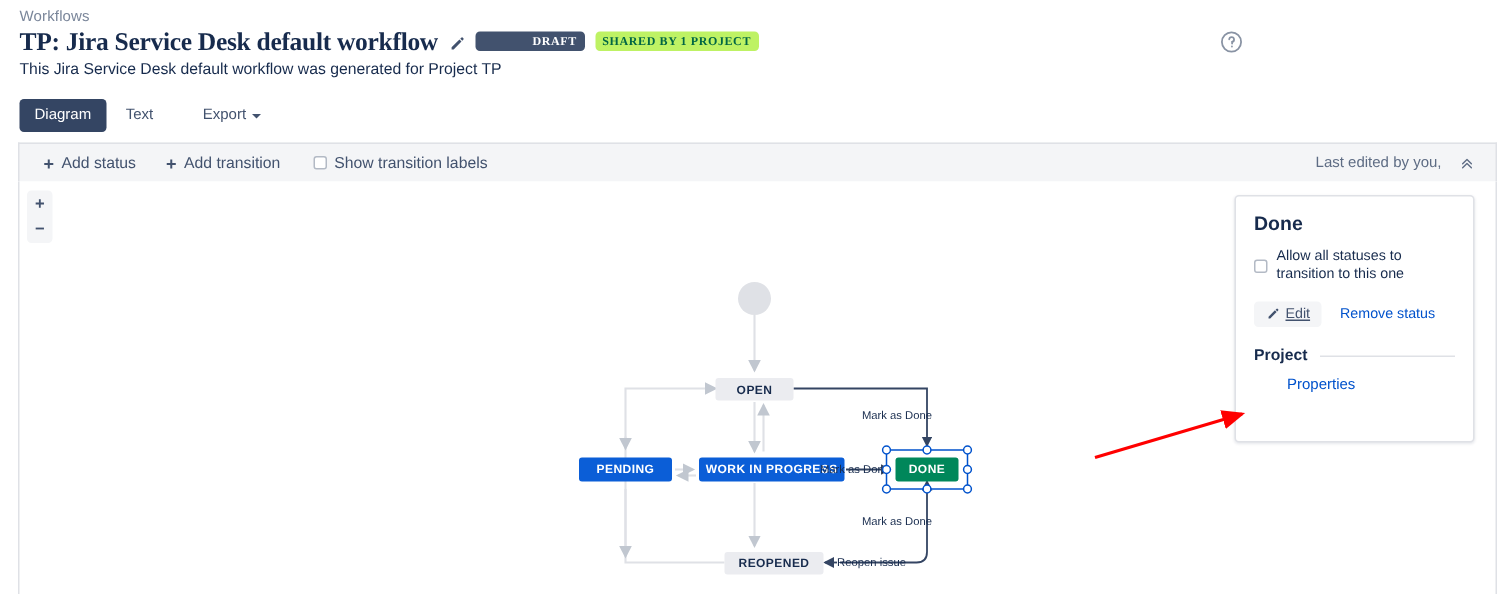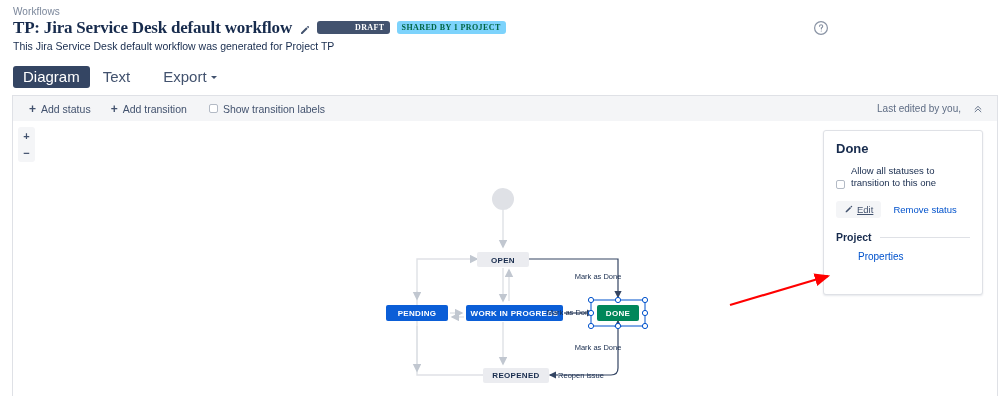--- a/index.html
+++ b/index.html
@@ -26,37 +26,37 @@
     font-size: 17px; font-weight: bold; color: #172B4D;
     letter-spacing: -.2px; line-height: 19px;
   }
   .pencil-icon { display:block; width: 11px; height: 11px; color:#42526E; }
   .badge {
     font-size: 8px; font-weight: bold; letter-spacing: .4px;
     padding: 2px 5px 1px 5px; border-radius: 3px; line-height: 10px;
     text-transform: uppercase; white-space: nowrap;
   }
   .badge-draft { background: #42526E; color: #ffffff; padding-left: 38px; }
-  .badge-shared { background: #7dd3fc; color: #006644; }
+  .badge-shared { background: #bef264; color: #006644; }
   .subtitle {
     position: absolute; left: 13px; top: 40px;
     font-size: 10.5px; color: #172B4D;
   }
   .help-icon {
     position: absolute; right: 9px; top: 20px;
     width: 16px; height: 16px; color: #8993A4; cursor: pointer;
   }
 
   
   .tabs {
     position: absolute; left: 13px; top: 66px;
     display: flex; align-items: center; gap: 3px;
   }
   .tab {
-    font-size: 15px; padding: 5px 10px; border-radius: 3px;
+    font-size: 10px; padding: 5px 10px; border-radius: 3px;
     color: #42526E; background: transparent; cursor: pointer; line-height: 12px;
   }
   .tab.active { background: #344563; color: #ffffff; font-weight: normal; }
   .tab-export { margin-left: 10px; display:flex; align-items:center; gap:4px; }
   .caret { width:0;height:0;border-left:3px solid transparent;border-right:3px solid transparent;border-top:3.5px solid #42526E; display:block; }
 
   
   .actionbar {
     position: absolute; left: 12px; top: 95px; width: 986px; height: 26px;
     background: #F4F5F7; border: 1px solid #DFE1E6; border-bottom: none;
@@ -109,21 +109,21 @@
   }
 
   
   .panel {
     position: absolute; left: 823px; top: 130px; width: 160px; height: 165px;
     background: #ffffff; border: 1px solid #DFE1E6; border-radius: 3px;
     box-shadow: 0 1px 2px rgba(9,30,66,.10);
     padding: 10px 12px;
   }
   .panel-title { font-size: 13px; font-weight: bold; color: #172B4D; margin-bottom: 9px; }
-  .panel-row { display: flex; align-items: flex-end; gap: 6px; margin-bottom: 7px; font-size: 9.5px; color: #172B4D; line-height: 12px; }
+  .panel-row { display: flex; align-items: center; gap: 6px; margin-bottom: 7px; font-size: 9.5px; color: #172B4D; line-height: 12px; }
   .panel-row .cb { margin-top: 1px; }
   .link { color: #0052CC; cursor: pointer; }
   .panel-buttons { display: flex; align-items: center; gap: 12px; margin-top: 12px; }
   .btn-edit {
     display: flex; align-items: center; gap: 4px;
     background: #F4F5F7; border-radius: 3px; padding: 3px 8px;
     font-size: 9.5px; color: #42526E; cursor: pointer; text-decoration: underline;
   }
   .btn-edit .pencil-icon { width: 9px; height: 9px; }
   .options-head {

